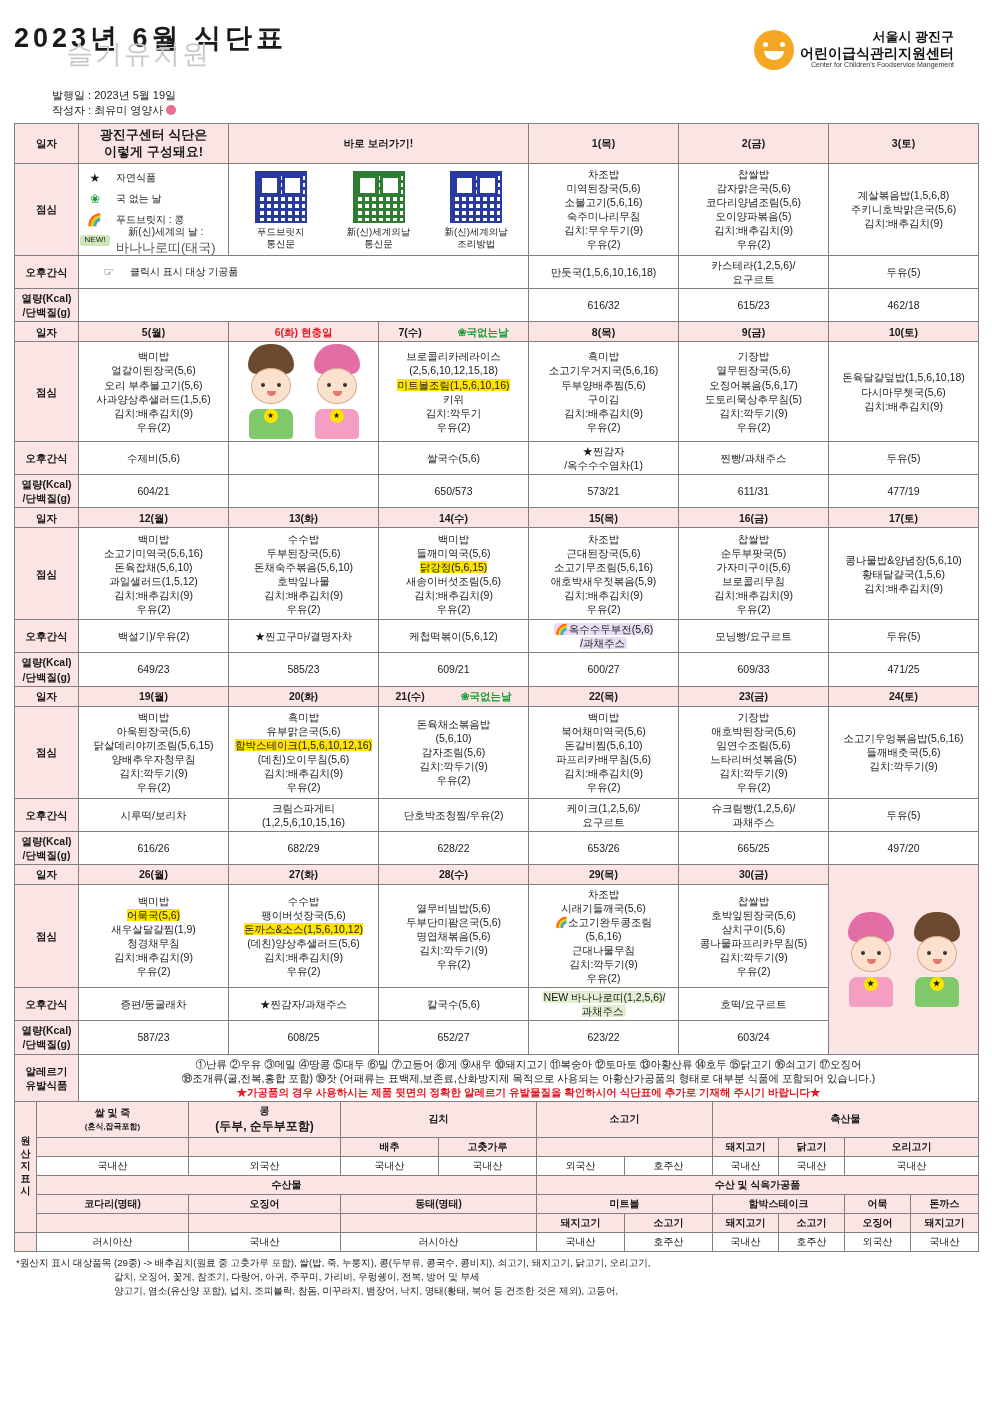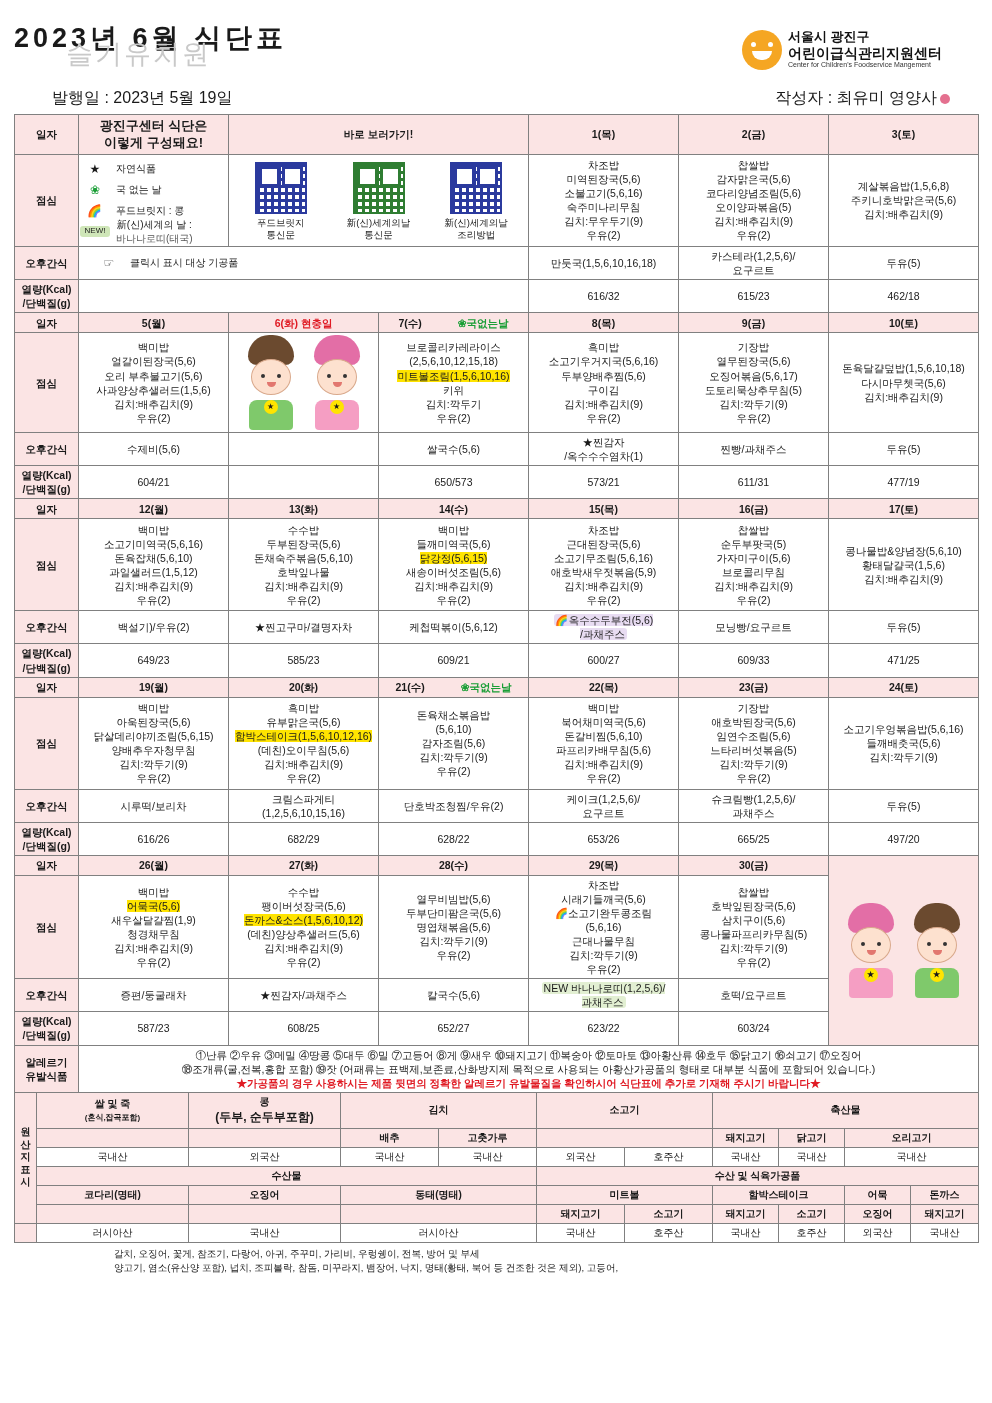--- a/index.html
+++ b/index.html
@@ -16,40 +16,40 @@
   
   .header { position: relative; height: 78px; }
   .logo-left {
     position: absolute; left: 52px; top: 26px;
     font-size: 27px; color: #c9c9c9; letter-spacing: 2px;
     font-family: "Liberation Serif", serif;
   }
   .title-wrap { padding-top: 10px; }
   .title { font-size: 27px; font-weight: bold; letter-spacing: 4px; }
   .subtitle { font-size: 13px; margin-top: 4px; }
-  .logo-right { position: absolute; right: 22px; top: 20px; display: flex; align-items: center; gap: 6px; }
+  .logo-right { position: absolute; right: 10px; top: 20px; display: flex; align-items: center; gap: 6px; text-align: right; }
   .smiley {
     width: 40px; height: 40px; border-radius: 50%;
     background: #f5a623; position: relative; flex: none;
   }
   .smiley::before {
     content: ""; position: absolute; left: 9px; top: 12px;
     width: 5px; height: 5px; border-radius: 50%; background: #fff;
     box-shadow: 17px 0 0 #fff;
   }
   .smiley::after {
     content: ""; position: absolute; left: 10px; top: 21px;
     width: 20px; height: 9px; border-radius: 0 0 12px 12px; background: #fff;
   }
   .org { line-height: 1.15; }
   .org .l1 { font-size: 13px; font-weight: bold; color: #111; }
   .org .l2 { font-size: 14px; font-weight: bold; color: #111; }
   .org .l3 { font-size: 7px; color: #333; }
 
-  .meta { display: flex; justify-content: space-between; font-size: 16px; padding: 0 14px 5px 38px; }
+  .meta { display: flex; justify-content: space-between; font-size: 11px; padding: 0 14px 5px 38px; flex-direction: column; }
   .meta .author-dot {
     display: inline-block; width: 10px; height: 10px; border-radius: 50%;
     background: #e4708f; vertical-align: -1px; margin-left: 3px;
   }
 
   
   table.menu { width: 964px; border-collapse: collapse; table-layout: fixed; }
   table.menu td, table.menu th {
     border: 1px solid #808080;
     text-align: center;
@@ -68,21 +68,21 @@
   .green { color: #1a9e36; font-weight: bold; margin-left: 36px; }
   .hl-yellow { background: #ffe400; }
   .hl-purple { background: #e8dcf2; border-radius: 3px; padding: 0 2px; }
   .hl-green { background: #e2efd2; border-radius: 3px; padding: 0 2px; margin-top: 40px; }
 
   
   .legend { text-align: left; padding: 3px 4px; }
   .legend-row { display: flex; align-items: center; gap: 6px; height: 21px; }
   .legend-ico { width: 30px; text-align: center; font-size: 12px; flex: none; }
   .legend-txt { font-size: 10px; }
-  .legend-txt small { font-size: 10px; color: #555; }
+  .legend-txt small { font-size: 13px; color: #555; }
   .hdr-note { font-size: 9px; line-height: 1.2; }
   .hdr-note b { font-size: 13px; }
   .hdr-gray { background: #e6e6e6; font-weight: bold; font-size: 12px; }
 
   
   .qr-wrap { display: flex; justify-content: space-around; align-items: flex-start; padding: 4px 2px 2px; }
   .qr-item { text-align: center; width: 92px; }
   .qr {
     width: 52px; height: 52px; margin: 0 auto 3px;
     background-image:
@@ -650,17 +650,18 @@
       <td>호주산</td>
       <td>국내산</td>
       <td>호주산</td>
       <td>외국산</td>
       <td>국내산</td>
     </tr>
   </tbody>
     </table>
 
   <div class="footnote">
+    <div>*원산지 표시 대상품목 (29종) -&gt; 배추김치(원료 중 고춧가루 포함), 쌀(밥, 죽, 누룽지), 콩(두부류, 콩국수, 콩비지), 쇠고기, 돼지고기, 닭고기, 오리고기,</div>
     <div style="padding-left:98px">갈치, 오징어, 꽃게, 참조기, 다랑어, 아귀, 주꾸미, 가리비, 우렁쉥이, 전복, 방어 및 부세</div>
     <div style="padding-left:98px">양고기, 염소(유산양 포함), 넙치, 조피볼락, 참돔, 미꾸라지, 뱀장어, 낙지, 명태(황태, 북어 등 건조한 것은 제외), 고등어,</div>
   </div>
 
 </div>
 
 </body></html>

